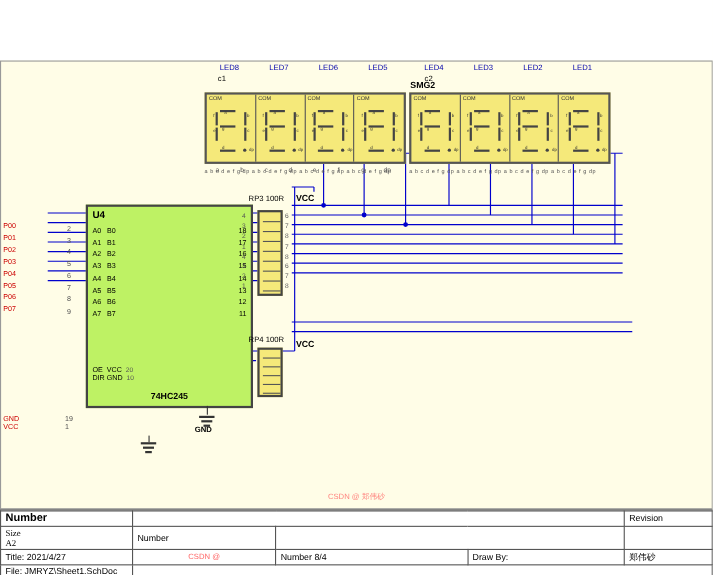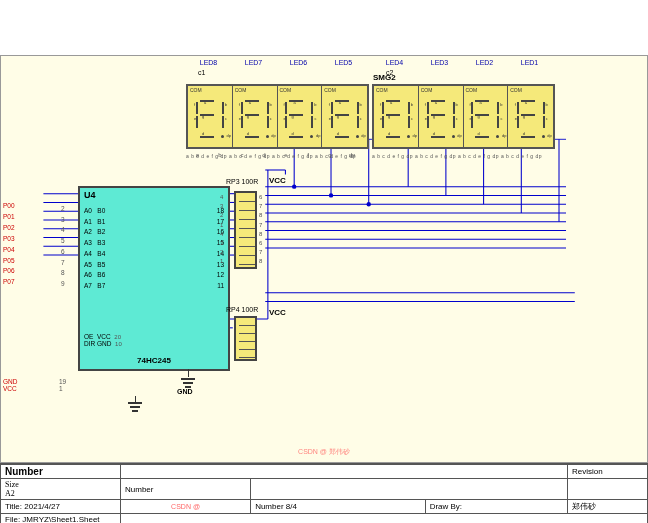--- a/index.html
+++ b/index.html
@@ -330,21 +330,21 @@
       <span style="width:23px; text-align:center;">a</span>
       <span style="width:22px; text-align:center;">b</span>
       <span style="width:22px; text-align:center;">c</span>
       <span style="width:22px; text-align:center;">d</span>
       <span style="width:22px; text-align:center;">e</span>
       <span style="width:22px; text-align:center;">f</span>
       <span style="width:22px; text-align:center;">g</span>
       <span style="width:22px; text-align:center;">dp</span>
     </div>
 
-    <div style="position:absolute; top:130px; left:77px; width:152px; height:185px; background:#5eead4; border:2px solid #444;">
+    <div style="position:absolute; top:130px; left:77px; width:152px; height:185px; background:#bef264; border:2px solid #444;">
       <div style="position:absolute; top:2px; left:4px; font-size:9px; font-weight:bold;">U4</div>
 
       <div style="position:absolute; left:4px; top:18px; font-size:6.5px; line-height:1.65; color:#000;">
         <div>A0&nbsp;&nbsp;&nbsp;B0</div>
         <div>A1&nbsp;&nbsp;&nbsp;B1</div>
         <div>A2&nbsp;&nbsp;&nbsp;B2</div>
         <div>A3&nbsp;&nbsp;&nbsp;B3</div>
         <div>A4&nbsp;&nbsp;&nbsp;B4</div>
         <div>A5&nbsp;&nbsp;&nbsp;B5</div>
         <div>A6&nbsp;&nbsp;&nbsp;B6</div>
@@ -504,21 +504,21 @@
         <td style="border:1px solid #555; padding:1px 4px;">
           <span>Number</span>
           <span>8/4</span>
         </td>
         <td style="border:1px solid #555; padding:1px 4px;">Draw By:</td>
         <td style="border:1px solid #555; padding:1px 4px;margin-top:10px;">郑伟砂</td>
       </tr>
       <tr>
         <td style="border:1px solid #555; padding:1px 4px;">
           <span>File:</span>
-          <span>JMRYZ\Sheet1.Sheet</span>
+          <span>JMRYZ\Sheet1.SchDoc</span>
         </td>
         <td colspan="4" style="border:1px solid #555; padding:1px 4px;"></td>
       </tr>
     </tbody>
       </table>
   </div>
 
 </div>
 
 </body></html>

